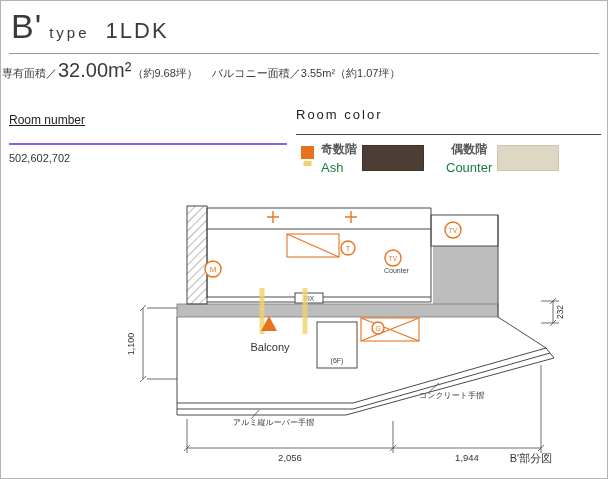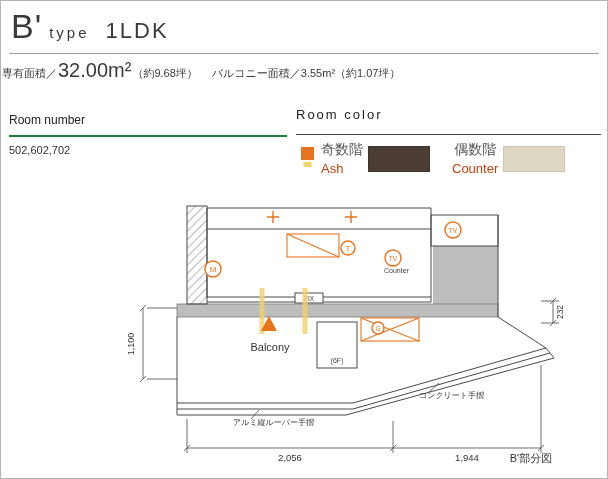--- a/index.html
+++ b/index.html
@@ -14,30 +14,30 @@
   .t-letter { font-size:34px; letter-spacing:1px; }
   .t-word   { font-size:15px; letter-spacing:3px; margin-left:7px; }
   .t-layout { font-size:22px; letter-spacing:2px; margin-left:16px; }
   .title-rule { position:absolute; left:8px; right:8px; top:52px; border-top:1px solid #9a9a9a; }
   .area-row { position:absolute; left:1px; top:58px; display:flex; align-items:baseline; color:#3a3a3a; }
   .area-row .small { font-size:11px; }
   .area-row .big   { font-size:20px; margin:0 1px; }
   .area-row .gap   { margin-left:14px; }
   
   .room-number { position:absolute; left:8px; top:112px; width:278px; }
-  .rn-label { font-size:12px; padding-bottom:8px; border-bottom:2px solid #15803d; color:#222; }
+  .rn-label { font-size:12px; padding-bottom:16px; border-bottom:2px solid #8b5cf6; color:#222;text-decoration:underline; }
   .rn-value { font-size:11px; margin-top:7px; color:#333; }
   
   .room-color { position:absolute; left:295px; top:106px; width:305px; }
   .rc-label { font-size:13px; letter-spacing:2px; padding-bottom:12px; border-bottom:1px solid #444; color:#222; }
   .rc-body { display:flex; align-items:center; margin-top:6px; }
   .palette-icon { display:inline-block; margin:0 6px 0 4px; }
   .rc-group { display:flex; flex-direction:column; justify-content:center; margin-right:5px; }
-  .rc-floor { font-size:14px; color:#555; }
-  .rc-name  { font-size:13px; color:#c2410c; margin-top:2px; }
+  .rc-floor { font-size:12px; color:#555;font-weight:bold; }
+  .rc-name  { font-size:13px; color:#15803d; margin-top:2px; }
   .swatch { width:62px; height:26px; display:inline-block; border:1px solid #c9c4b4; }
   .swatch.ash { border-color:#3e332c; }
   .rc-group.even { margin-left:22px;align-items:center; }
   
   svg.plan { position:absolute; left:0; top:0; width:608px; height:479px; }
   svg text { font-family:"Liberation Sans",sans-serif; }
 </style>
 </head>
 <body>
 

